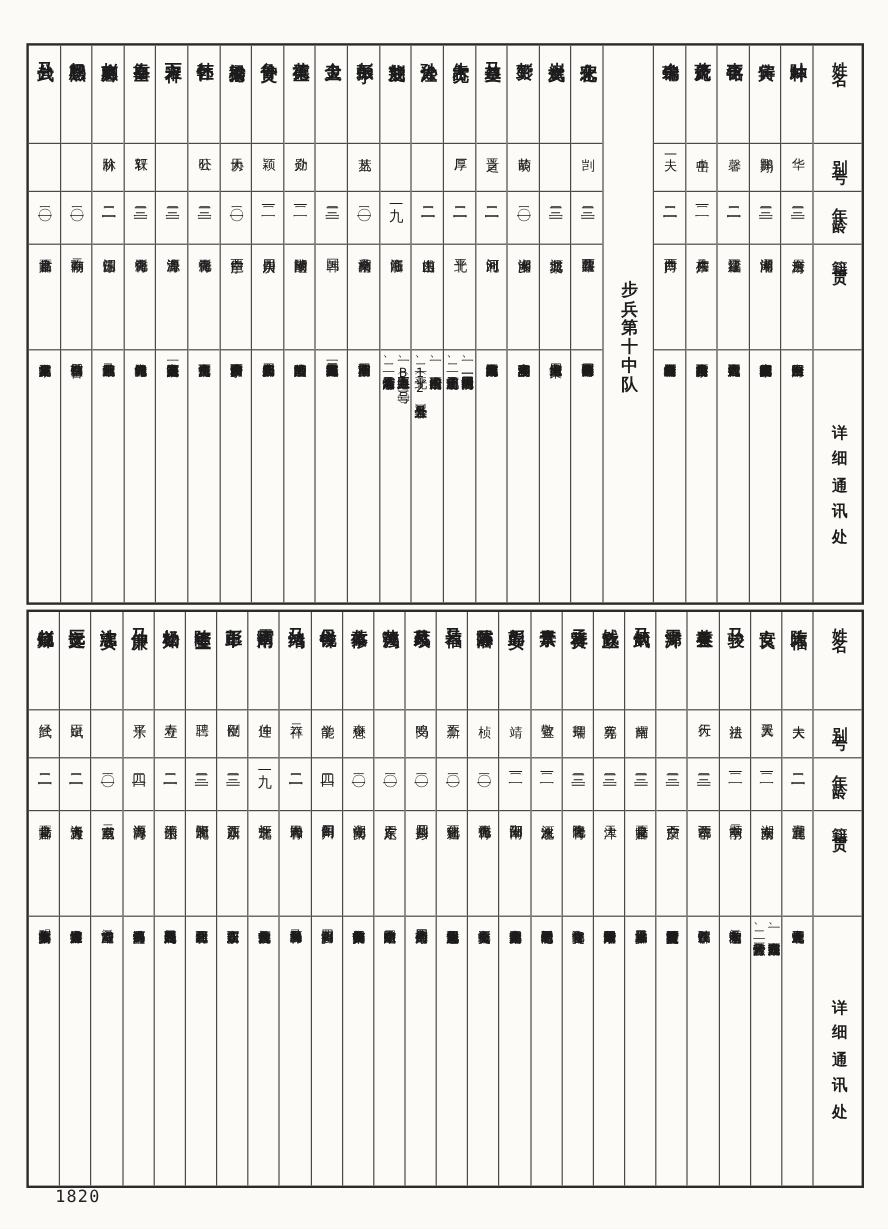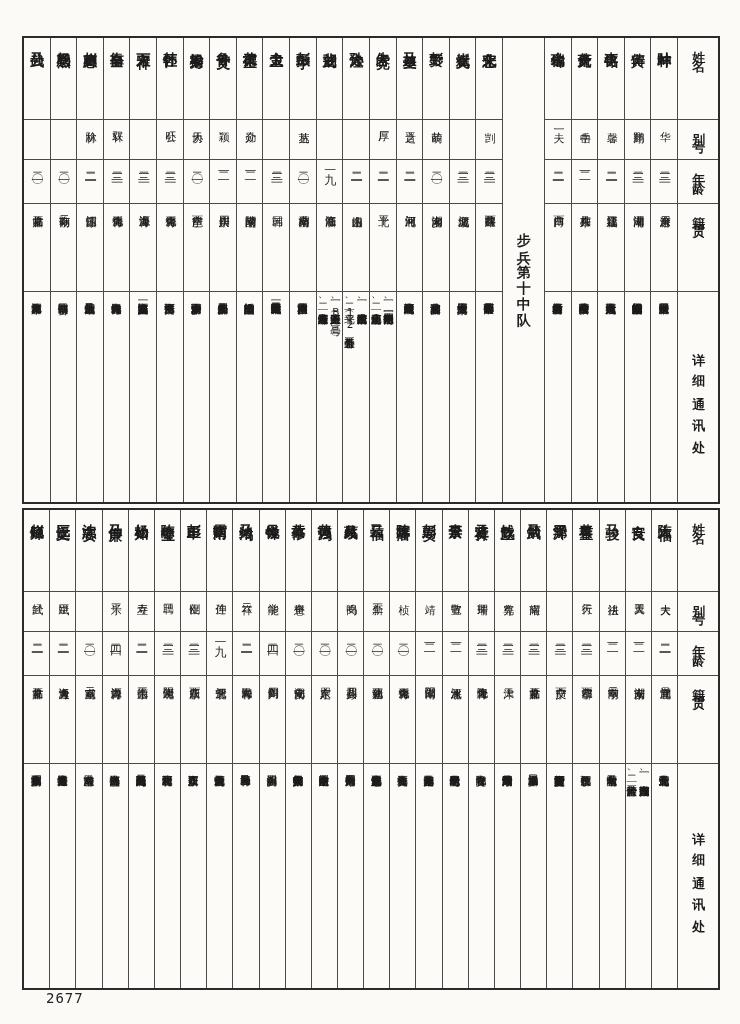--- a/index.html
+++ b/index.html
@@ -930,14 +930,14 @@
         </div>
         <div class="cell c-origin">
           <span class="vtext origin-t">甘肃临夏</span>
         </div>
         <div class="cell c-addr">
           <span class="vtext addr-t">甘肃临夏积石乡刘家集</span>
         </div>
       </div>
     </div>
 
-  <div class="page-number">2677</div>
+  <div class="page-number">1820</div>
 </div>
 
 </body></html>

